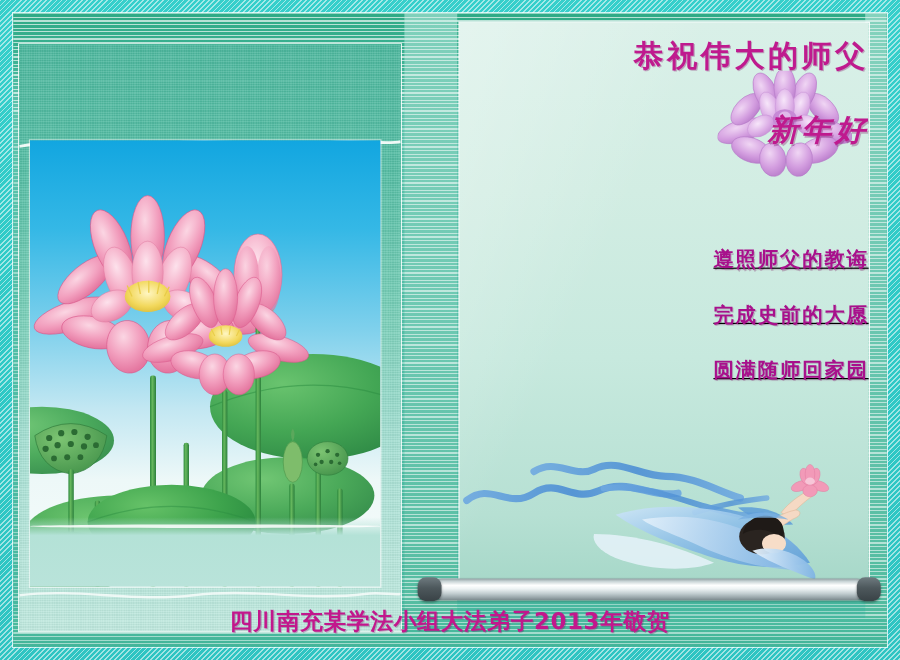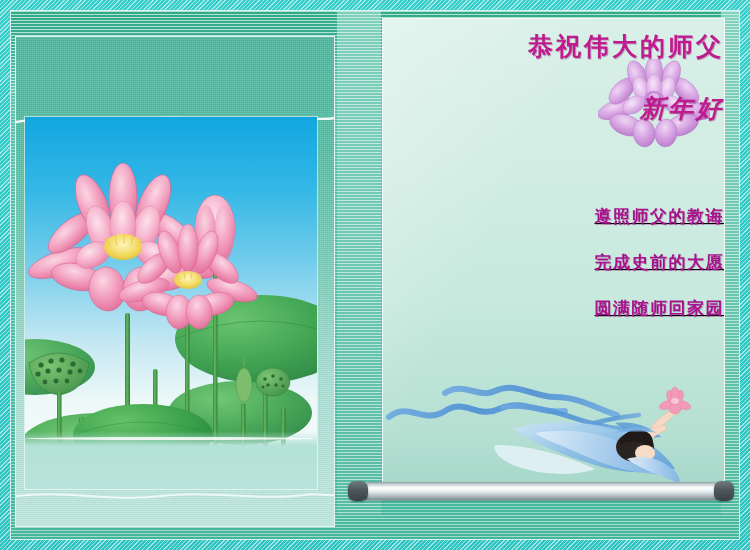--- a/index.html
+++ b/index.html
@@ -489,15 +489,16 @@
         </g>
       </svg>
     </div>
 
     <div class="rod">
       <div class="bar"></div>
       <div class="cap left"></div>
       <div class="cap right"></div>
     </div>
 
+    <div class="signature">四川南充某学法小组大法弟子2013年敬贺</div>
 
   </div>
 </div>
 
 </body></html>

